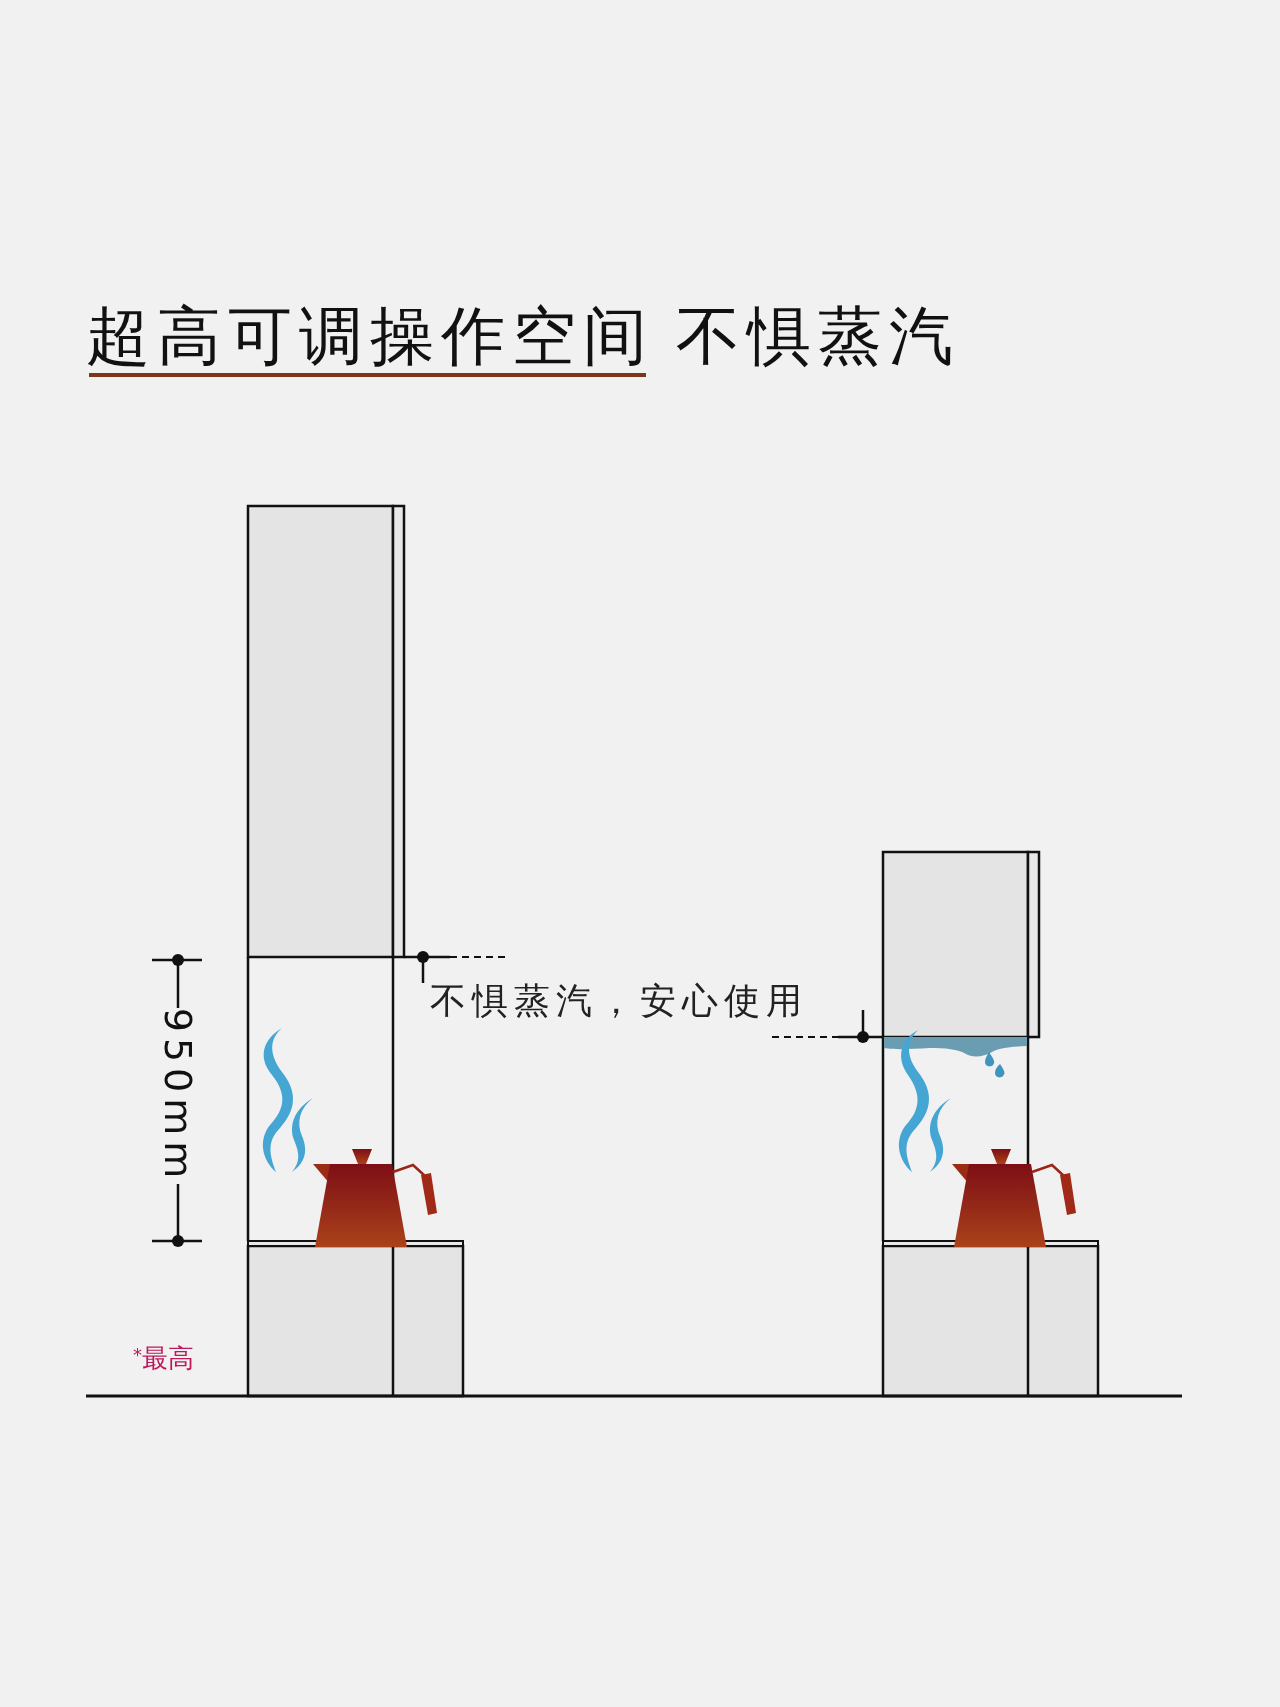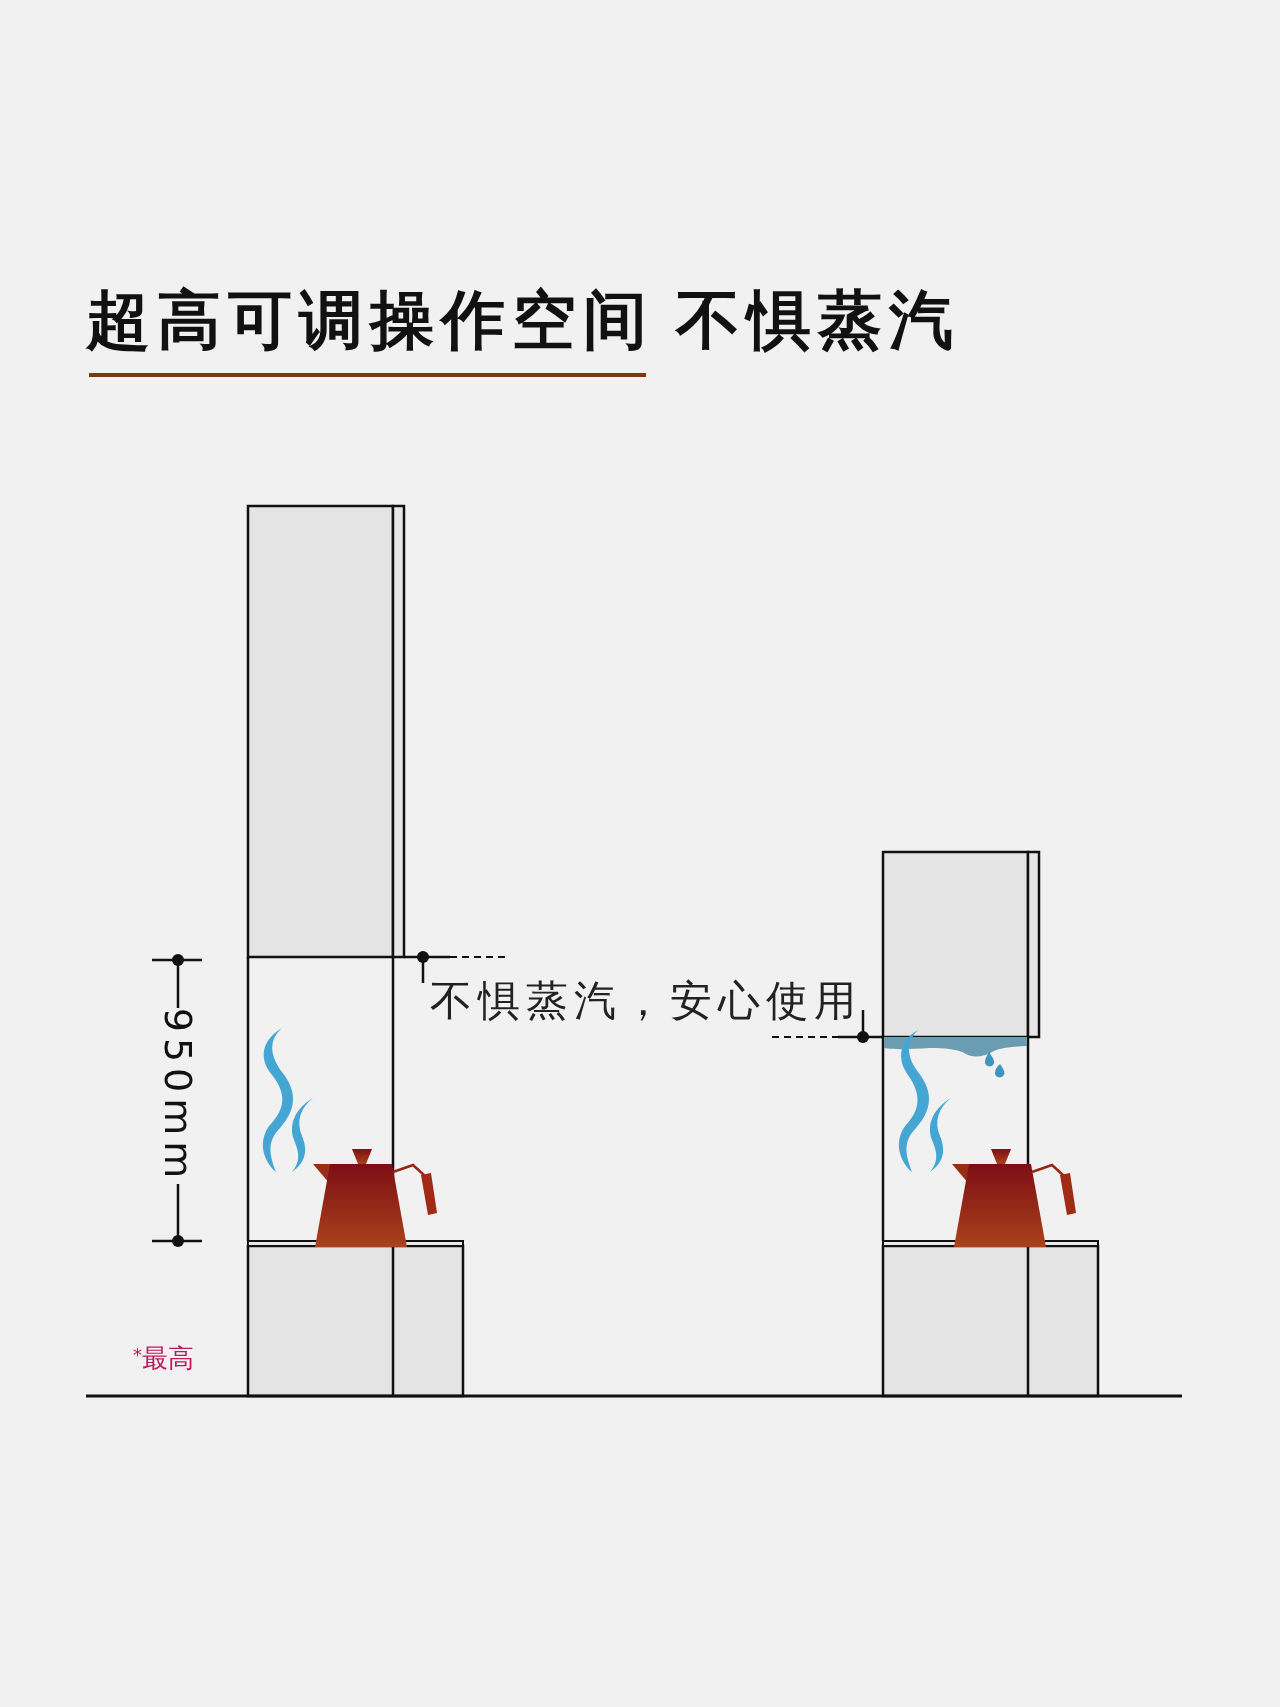--- a/index.html
+++ b/index.html
@@ -5,40 +5,40 @@
   html, body { margin: 0; padding: 0; }
   body {
     width: 1280px; height: 1707px;
     background: #f1f1f1;
     position: relative;
     overflow: hidden;
     font-family: "DejaVu Sans", "Liberation Sans", sans-serif;
   }
   .title {
     position: absolute;
-    left: 86px; top: 280px;
+    left: 86px; top: 296px;
     font-size: 64px;
-    font-weight: 700;
+    font-weight: 400;
     letter-spacing: 7px;
     color: #111;
     white-space: nowrap;
     line-height: 80px;
   }
   .title .gap { display: inline-block; width: 22px; }
   .title-underline {
     position: absolute;
     left: 89px; top: 373px;
     width: 557px; height: 4px;
     background: #7a3818;
   }
   svg.scene { position: absolute; left: 0; top: 0; }
   .callout {
     position: absolute;
     left: 430px; top: 975px;
-    font-size: 42px;
+    font-size: 36px;
     color: #222;
     letter-spacing: 6px;
     white-space: nowrap;
     line-height: 52px;
   }
   .dim-text {
     position: absolute;
     left: 178px; top: 1096px;
     transform: translate(-50%, -50%) rotate(90deg);
     font-size: 38px;

